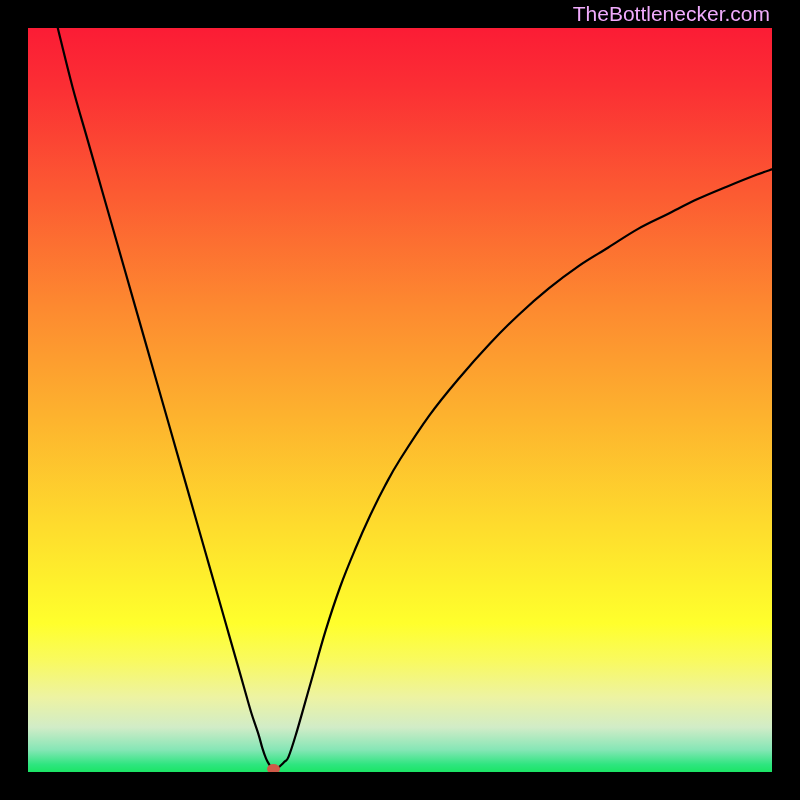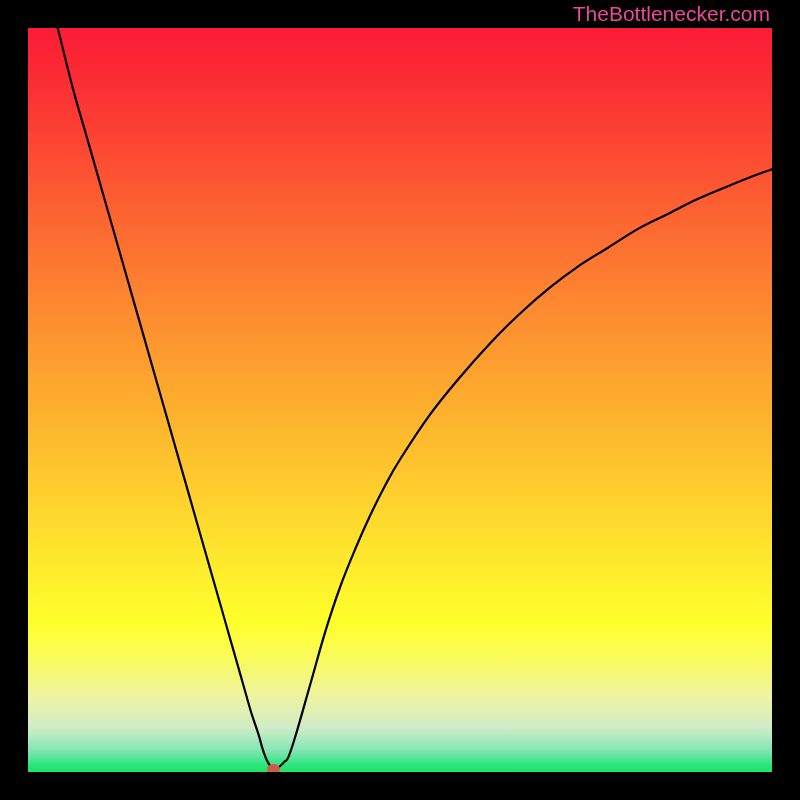--- a/index.html
+++ b/index.html
@@ -38,21 +38,21 @@
       #2ee57f 99%,
       #1be565 100%
     );
   }
   .watermark {
     position: absolute;
     top: 2px;
     right: 30px;
     font-family: Arial, Helvetica, sans-serif;
     font-size: 21px;
-    color: #ec4899;
+    color: #f0abfc;
     letter-spacing: 0px;
     font-weight: 400;
   }
   svg.curve {
     position: absolute;
     inset: 0;
     width: 100%;
     height: 100%;
   }
 </style>

